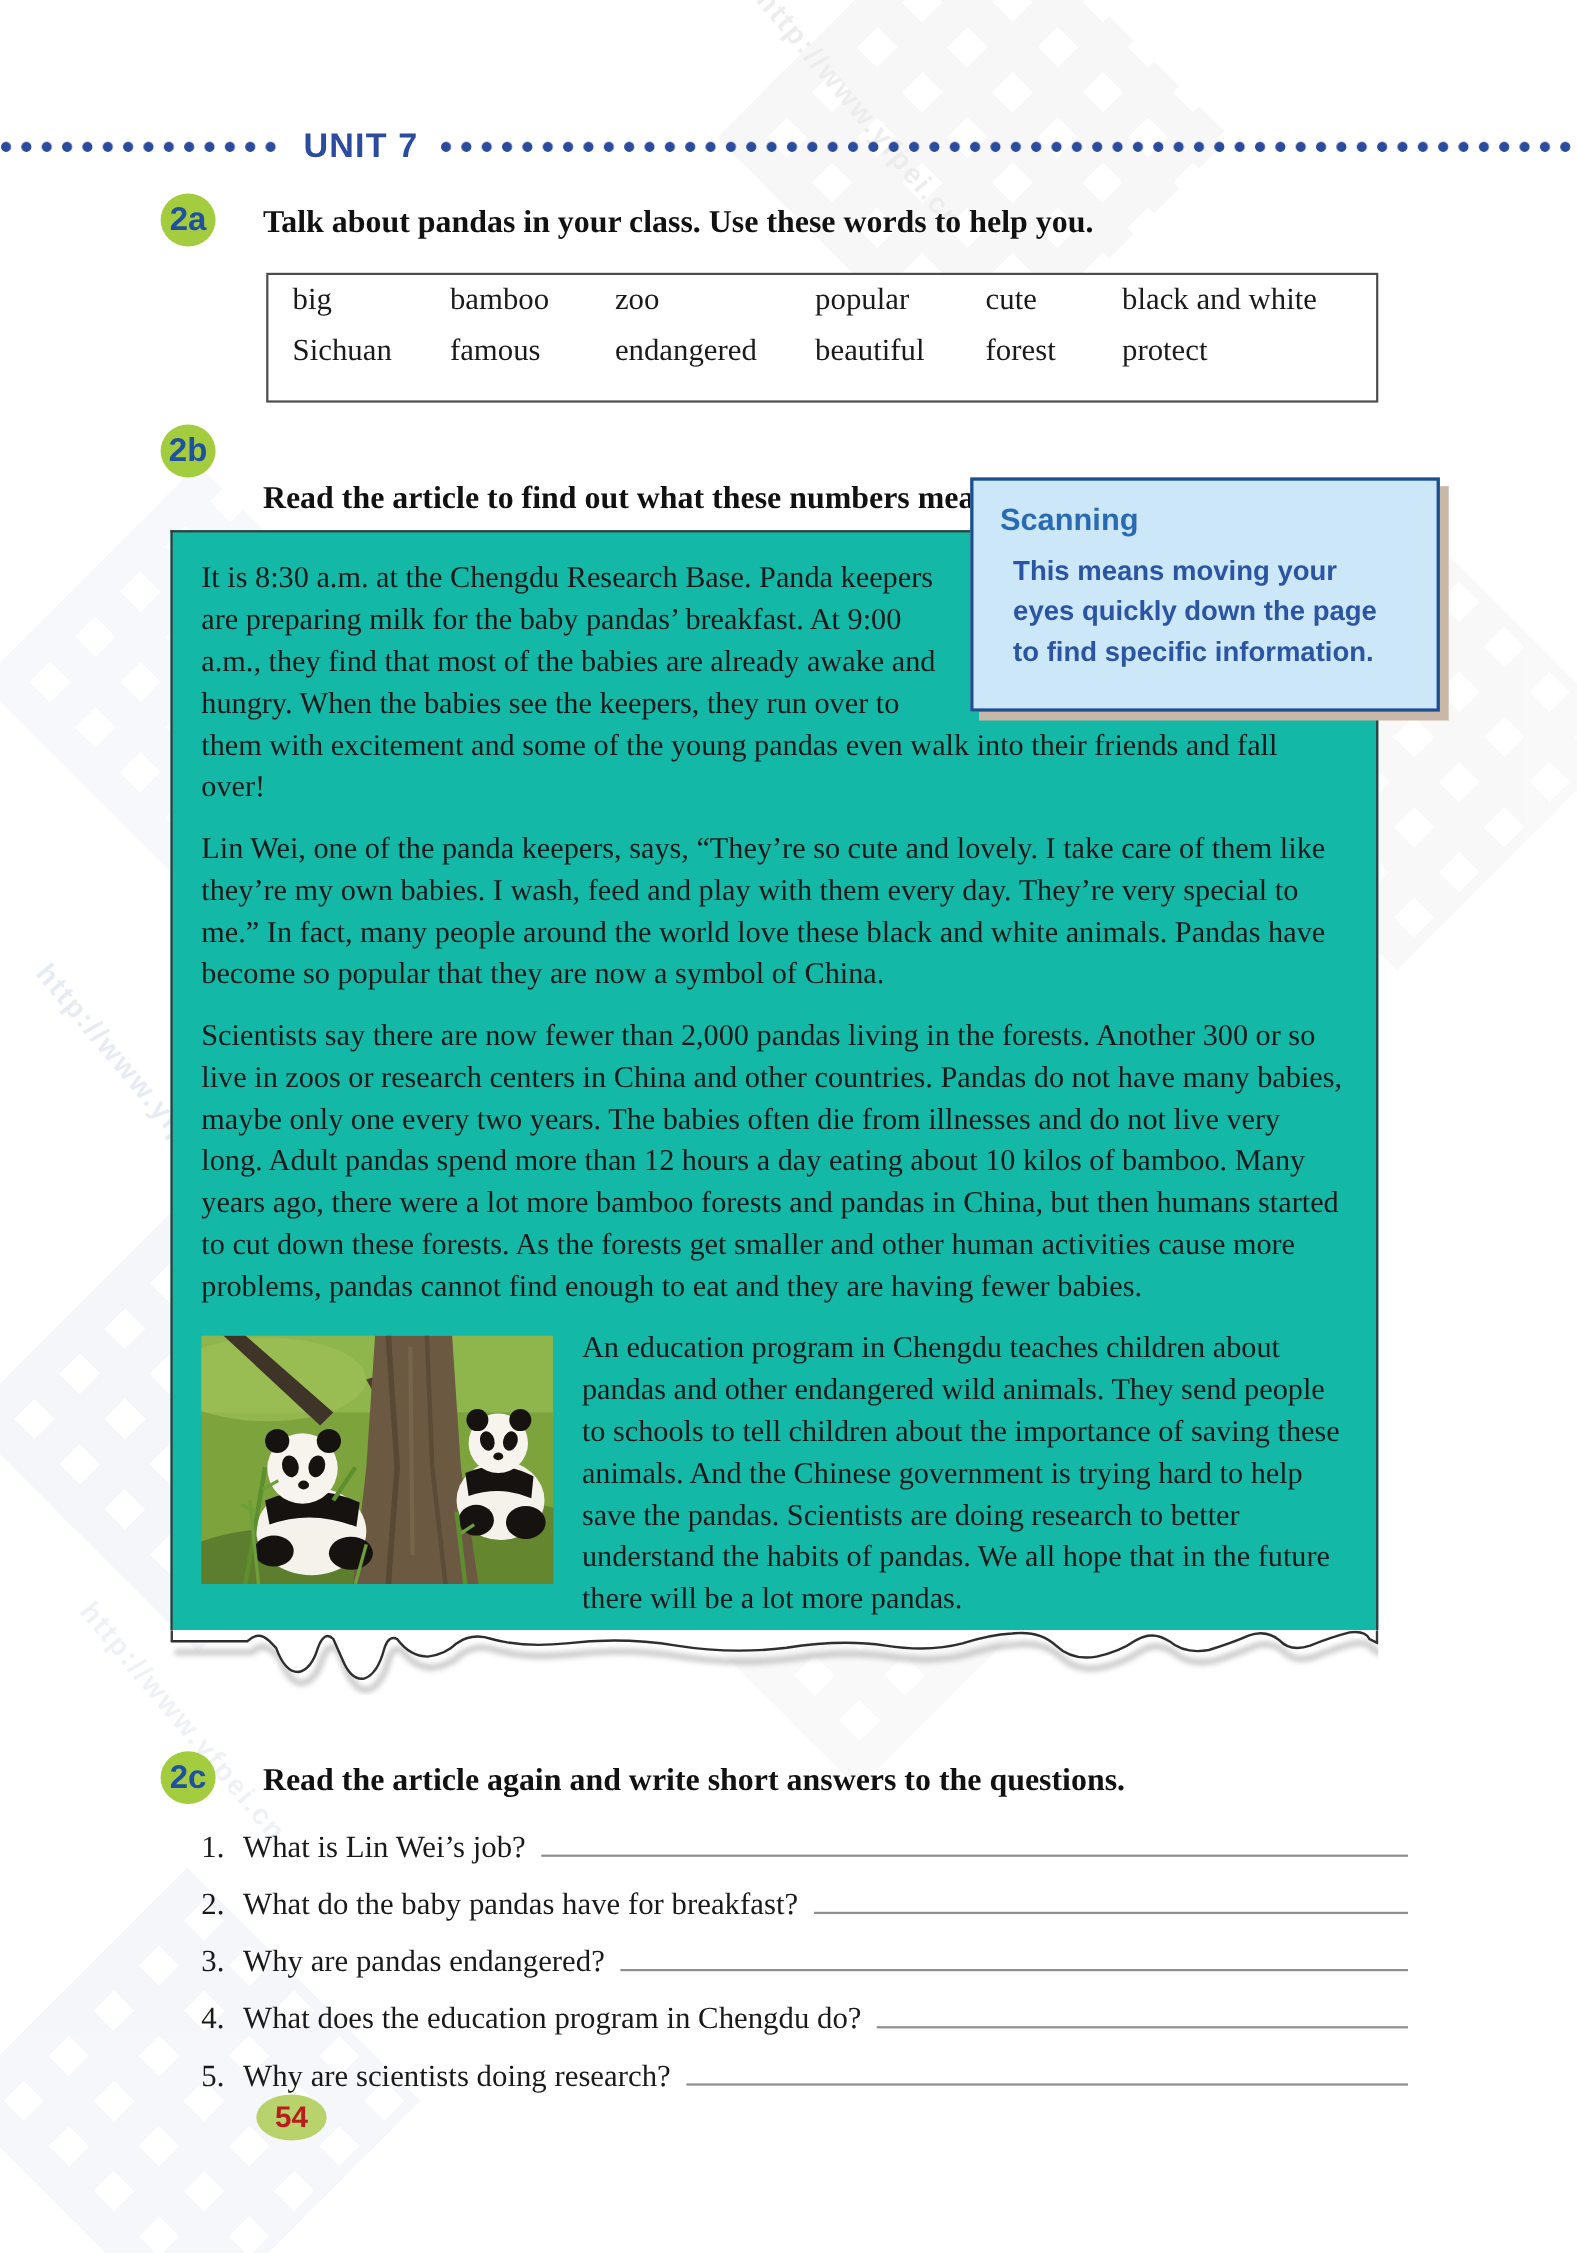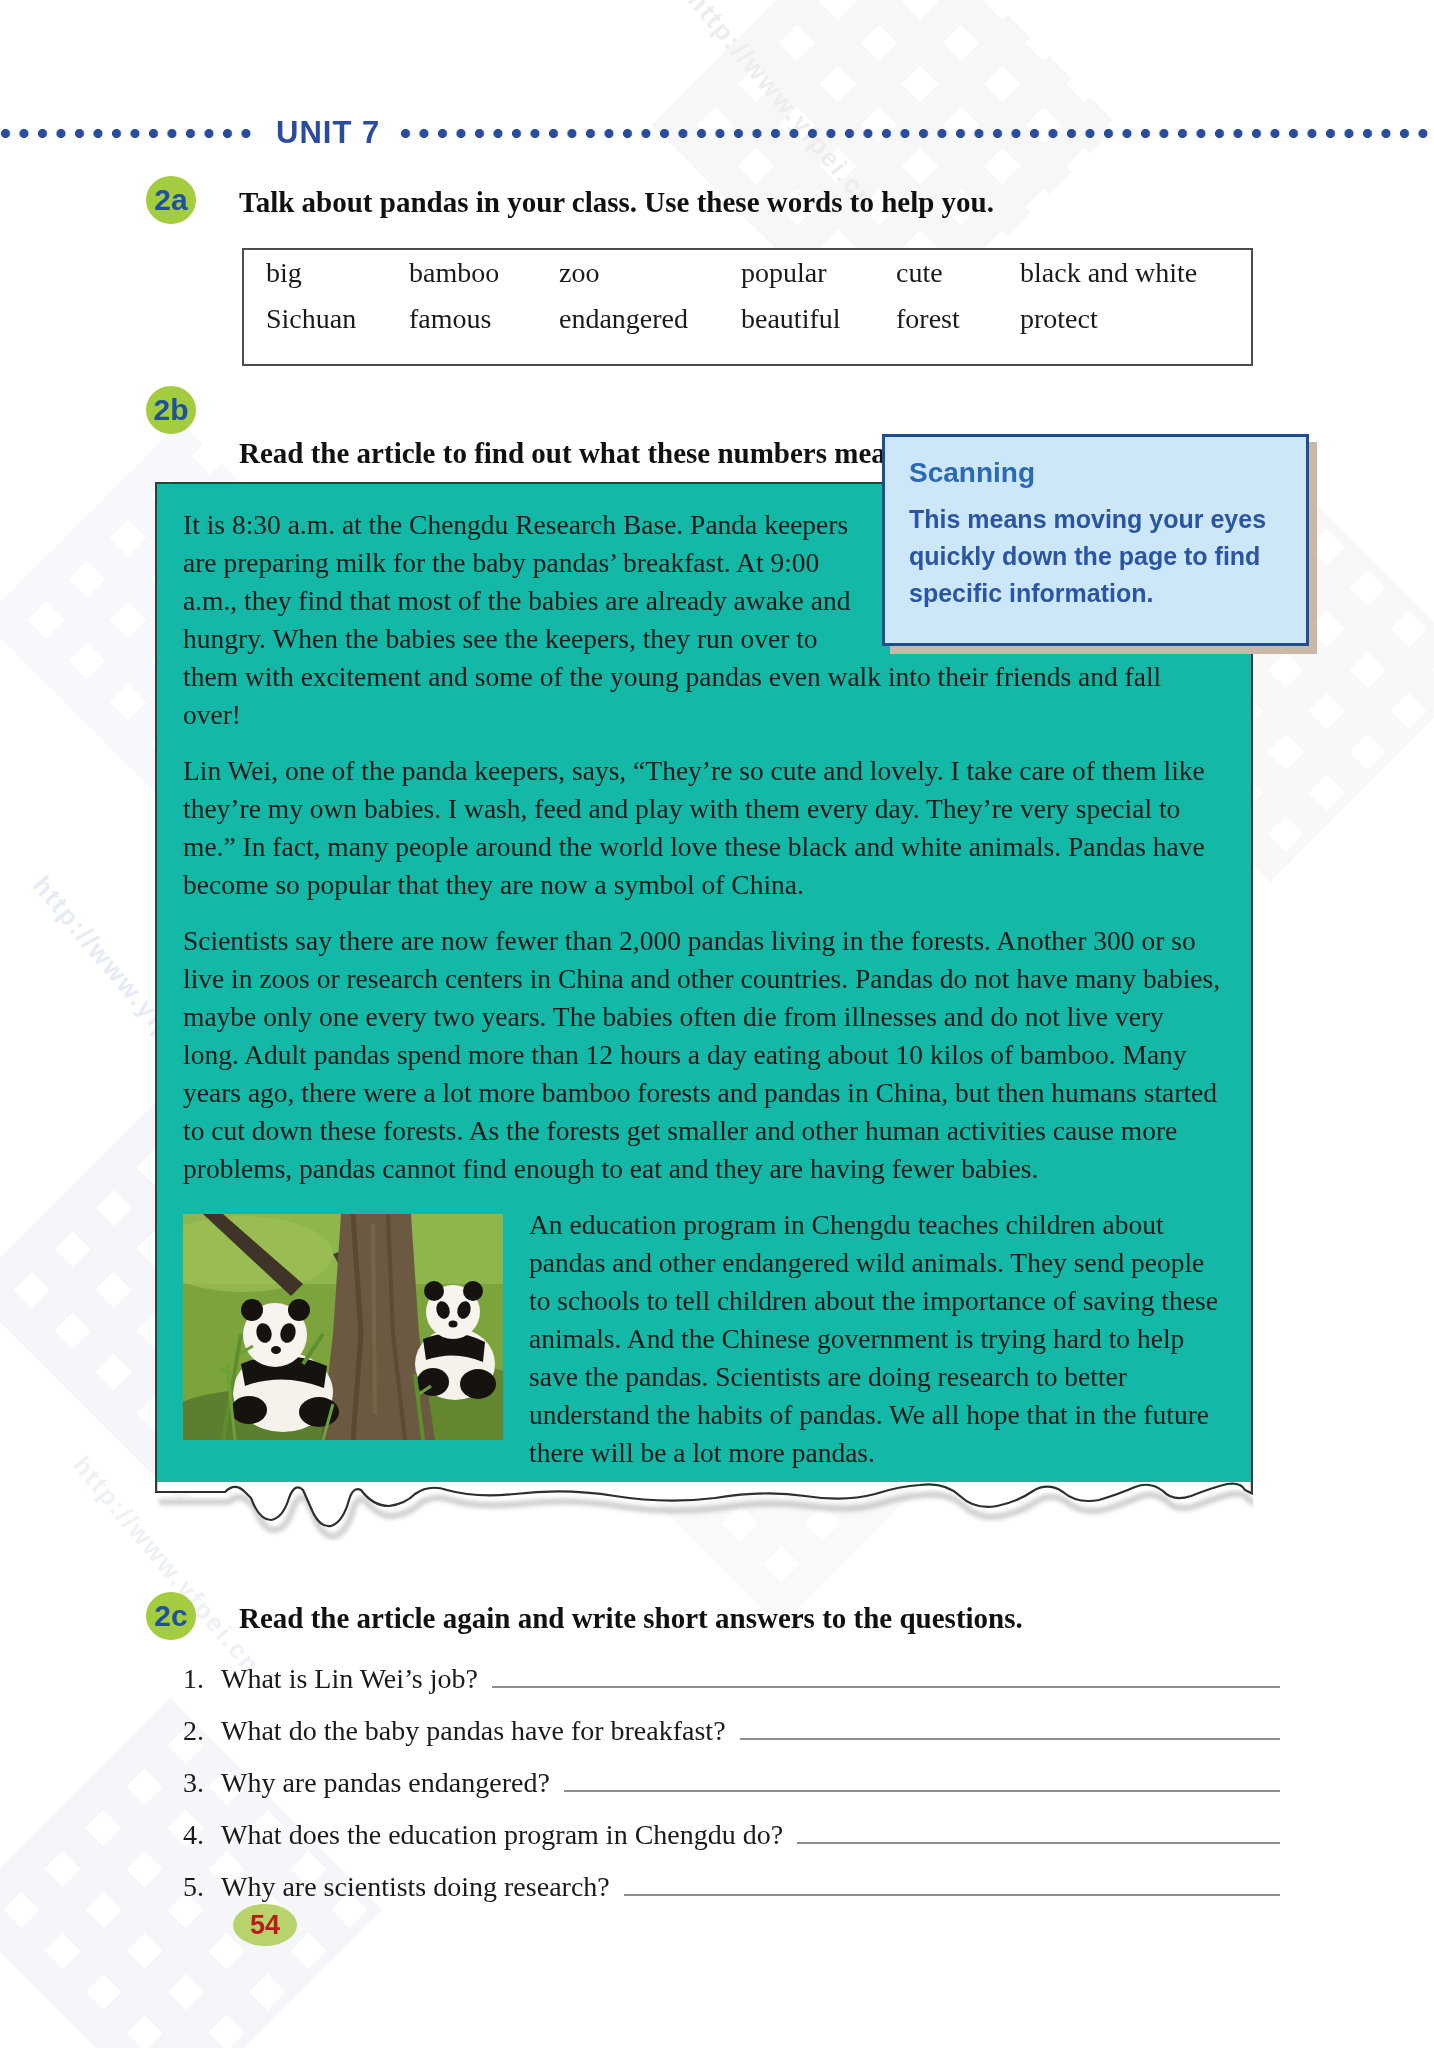--- a/index.html
+++ b/index.html
@@ -54,21 +54,21 @@
   
   .article-wrap{position:absolute;left:155px;top:482px;width:1098px;}
   .scan-box{
     position:absolute;top:-48px;left:727px;width:427px;min-height:212px;box-sizing:border-box;
     background:#cbe7f8;border:3px solid #1d4f8f;
     box-shadow:8px 8px 0 #c9b7a8;
     padding:20px 24px;z-index:5;
     font-family:"Liberation Sans",sans-serif;font-weight:bold;
   }
   .scan-title{font-size:28px;color:#2a6ab2;margin:0 0 12px 0;}
-  .scan-body{font-size:25px;line-height:37px;color:#2b55a2;margin:0;}
+  .scan-body{font-size:25px;line-height:37px;color:#2b55a2;margin:12px;}
   .article-box{
     border:2px solid #3a3a3a;border-bottom:none;background:#14b8a6;
     box-sizing:border-box;padding:22px 28px 4px 26px;
   }
   .para{font-size:27.5px;line-height:38px;margin:0 0 18px 0;}
   .scan-spacer{float:right;width:355px;height:152px;}
   .photo{float:left;width:320px;height:226px;margin:8px 26px 6px 0;display:block;}
   .torn{display:block;width:1098px;height:60px;}
   
   .questions{position:absolute;left:183px;top:1652px;width:1097px;}

